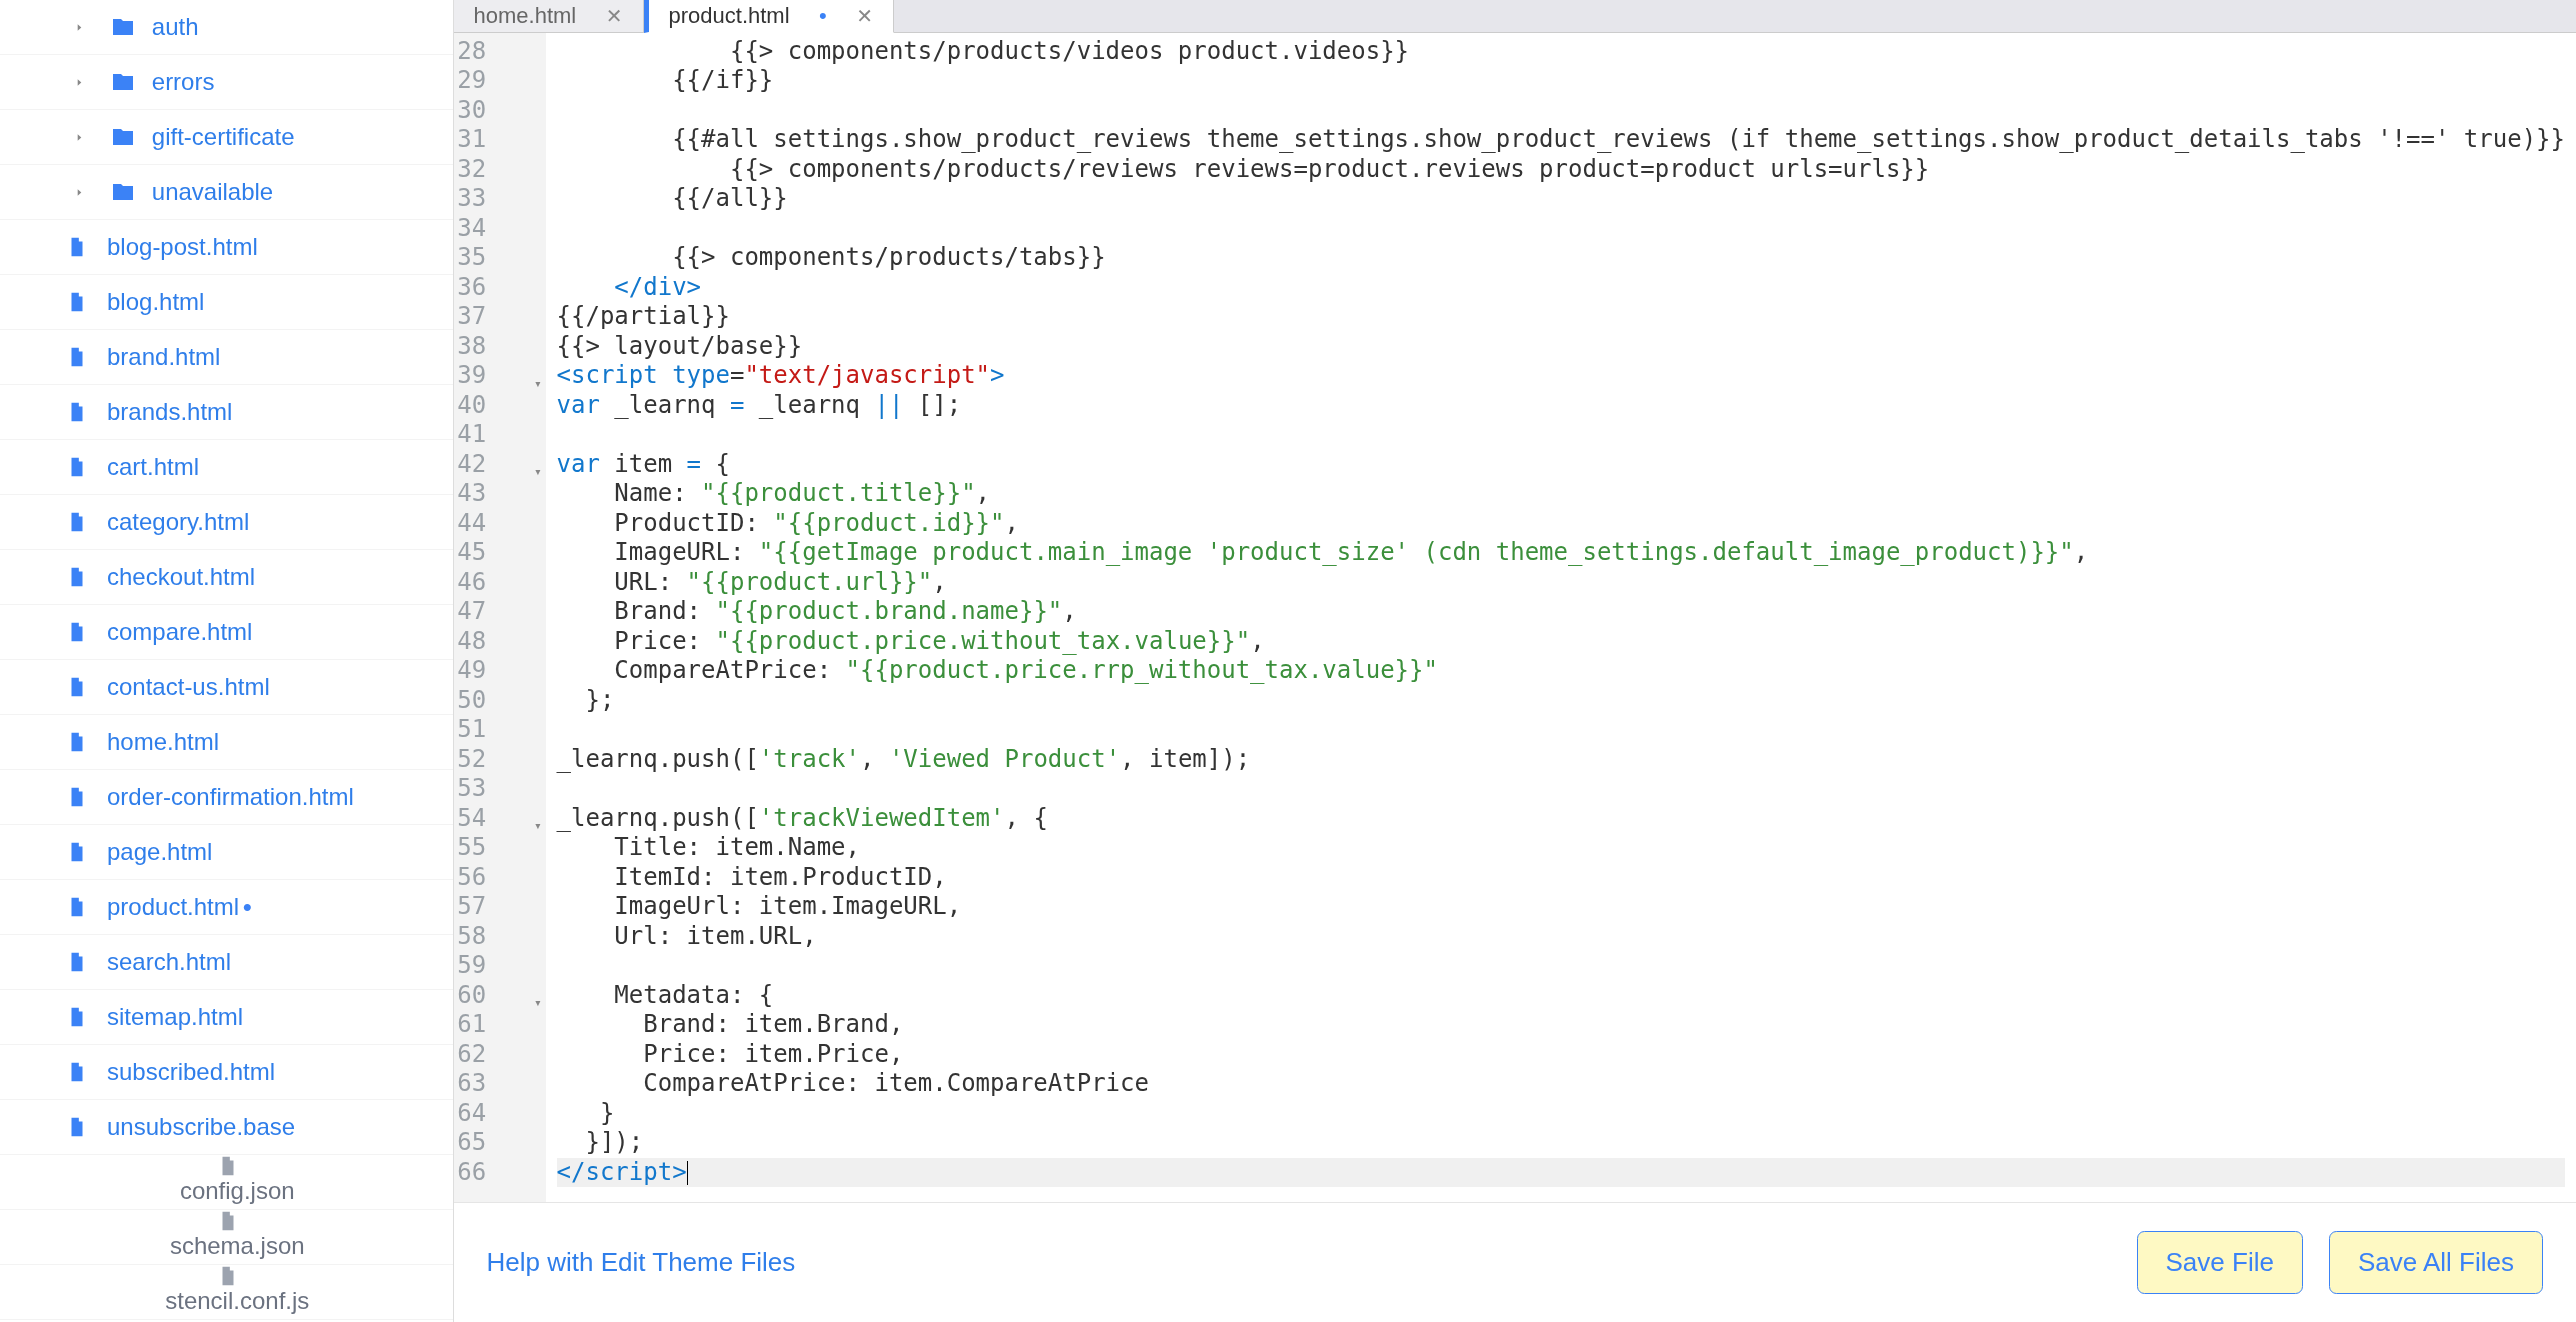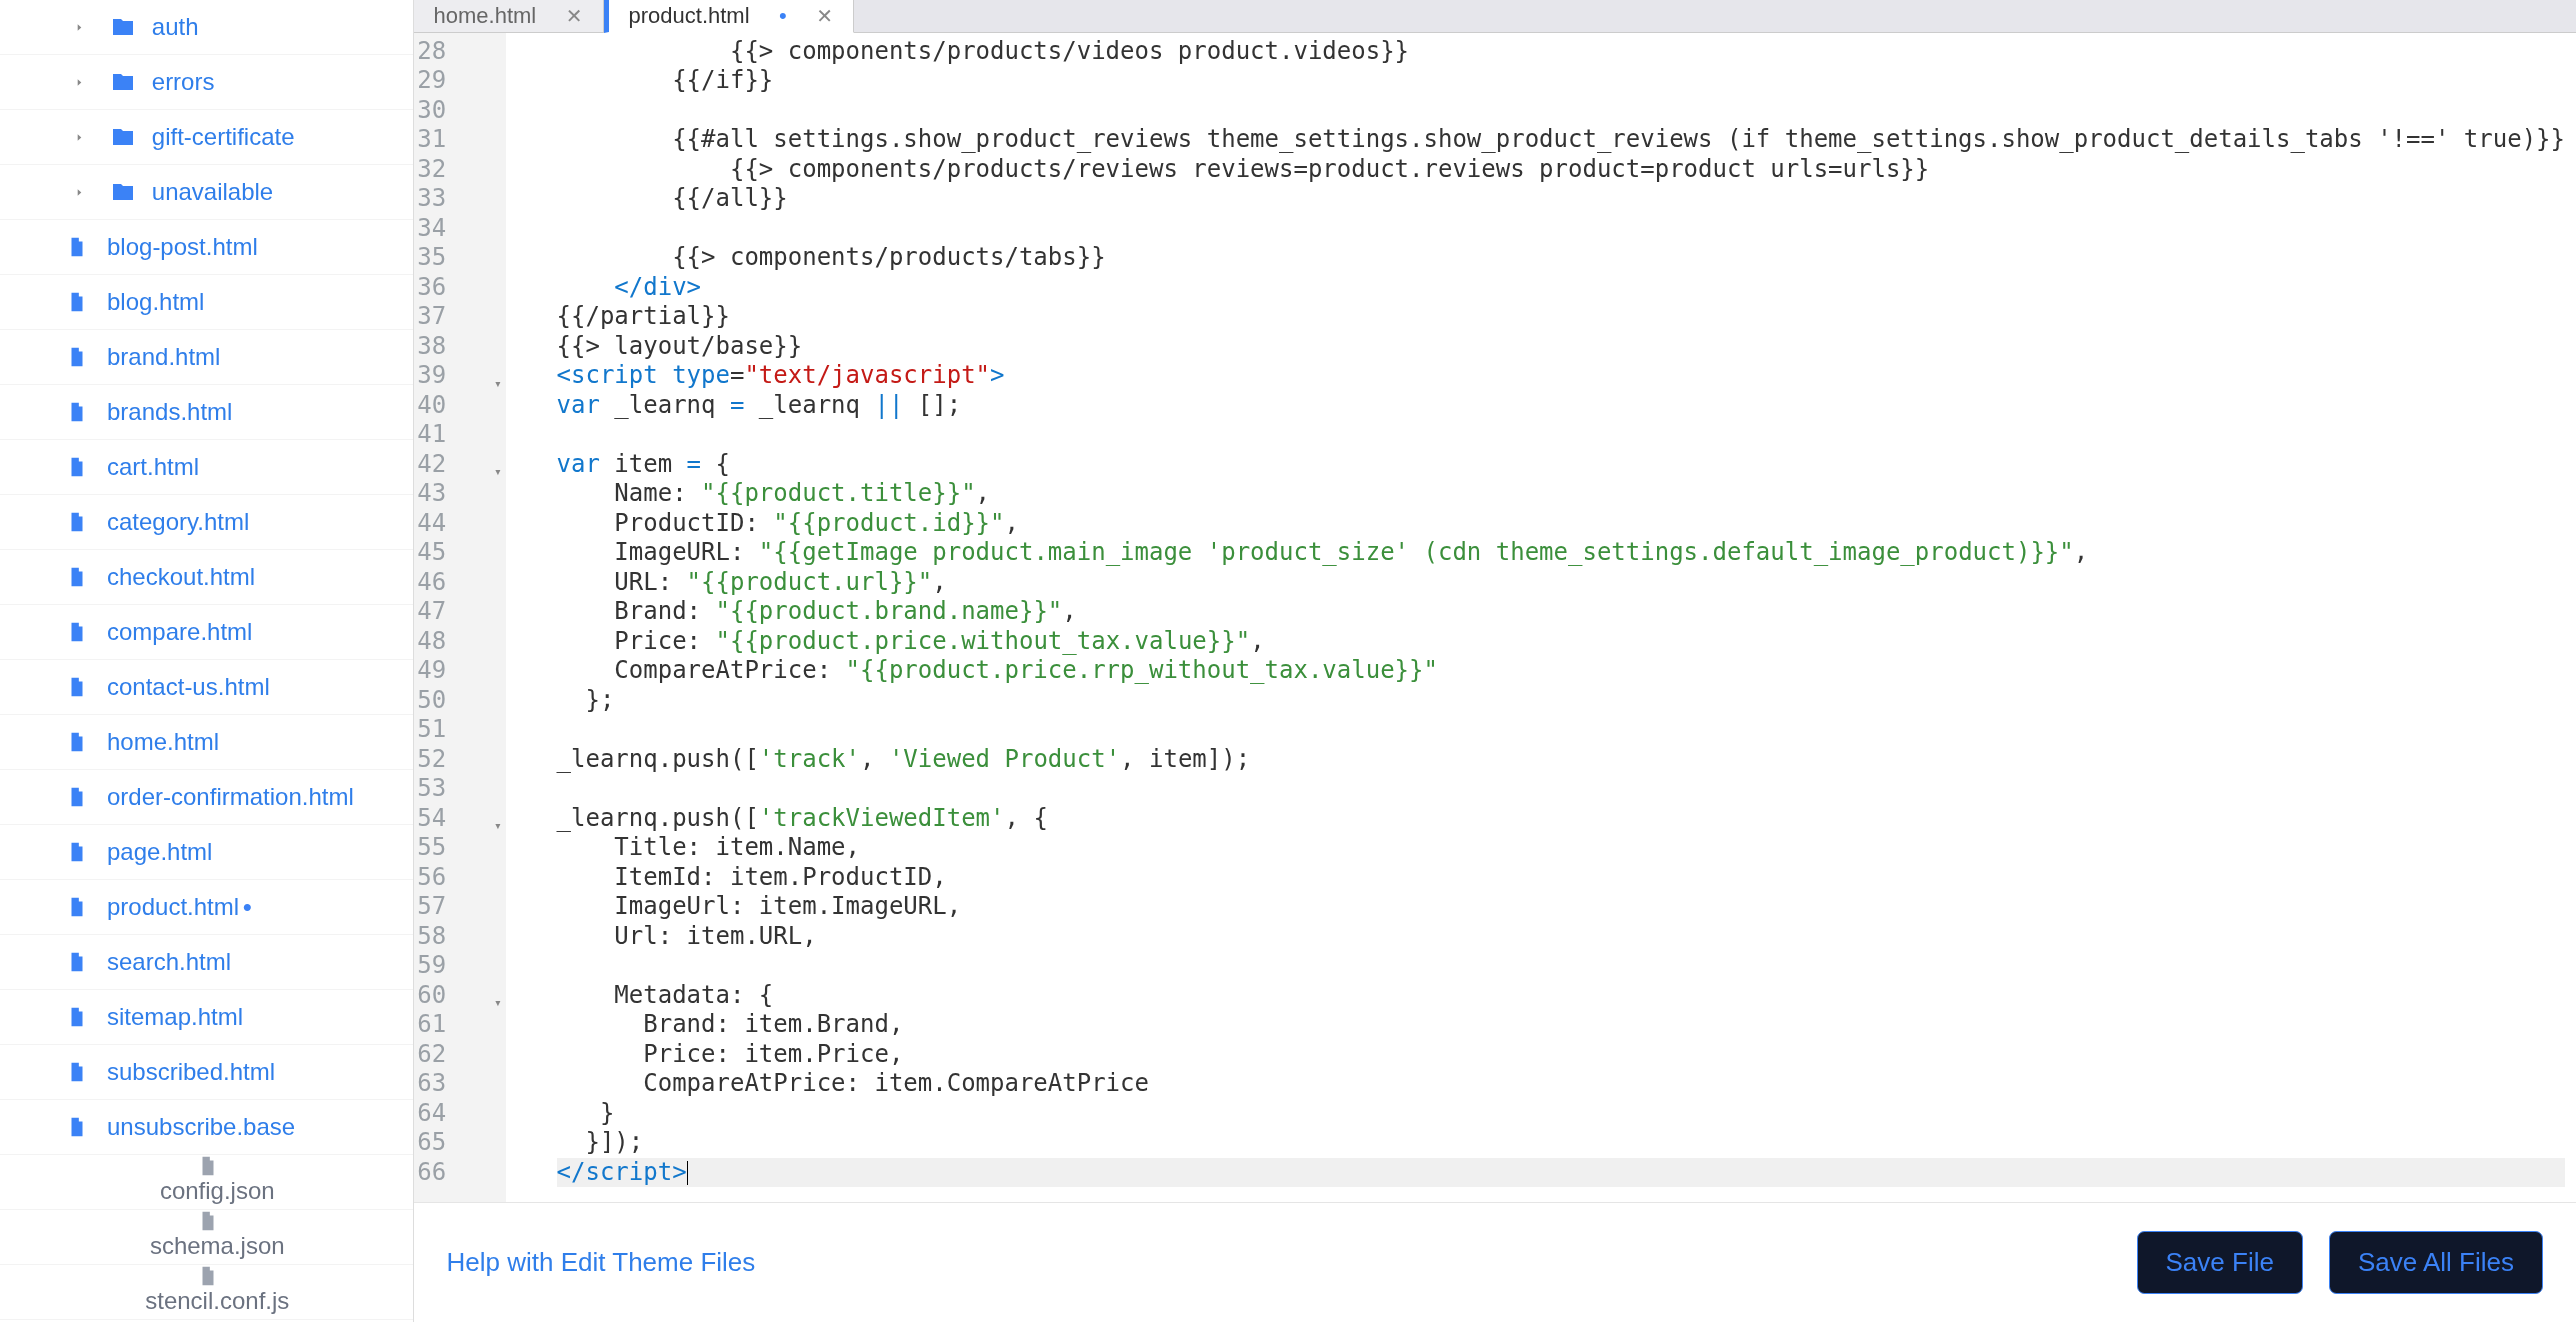--- a/index.html
+++ b/index.html
@@ -128,21 +128,21 @@
   top: 7.4px;
   font-size: 13px;
   color: #888;
 }
 .code {
   flex: 1;
   padding: 3.7px 11px;
   white-space: pre;
   overflow: auto;
 }
-.code-line { height: 29.5px; margin-left: 40px; }
+.code-line { height: 29.5px; }
 .code-line.active-line { background: #f0f0f0; }
 
 .tok-str { color: #3b8f3b; }
 .tok-kw  { color: #1177cc; }
 .tok-tag { color: #1177cc; }
 .tok-attr{ color: #1177cc; }
 .tok-attrval { color: #c41a16; }
 .tok-op  { color: #1177cc; }
 .tok-plain { color: #333; }
 .cursor {
@@ -163,21 +163,21 @@
   padding: 0 33px;
   font-size: 26px;
 }
 .footer-link {
   color: #2f7eea;
   cursor: pointer;
 }
 .footer-actions { display: flex; gap: 26px; }
 .btn {
   border: 1.8px solid #3b82f6;
-  background: #0f172a;
+  background: #fef9c3;
   color: #3b82f6;
   border-radius: 7.4px;
   padding: 14.8px 28px;
   font-size: 26px;
   cursor: pointer;
 }
 
 svg { display: block; }
 </style>
 </head>

